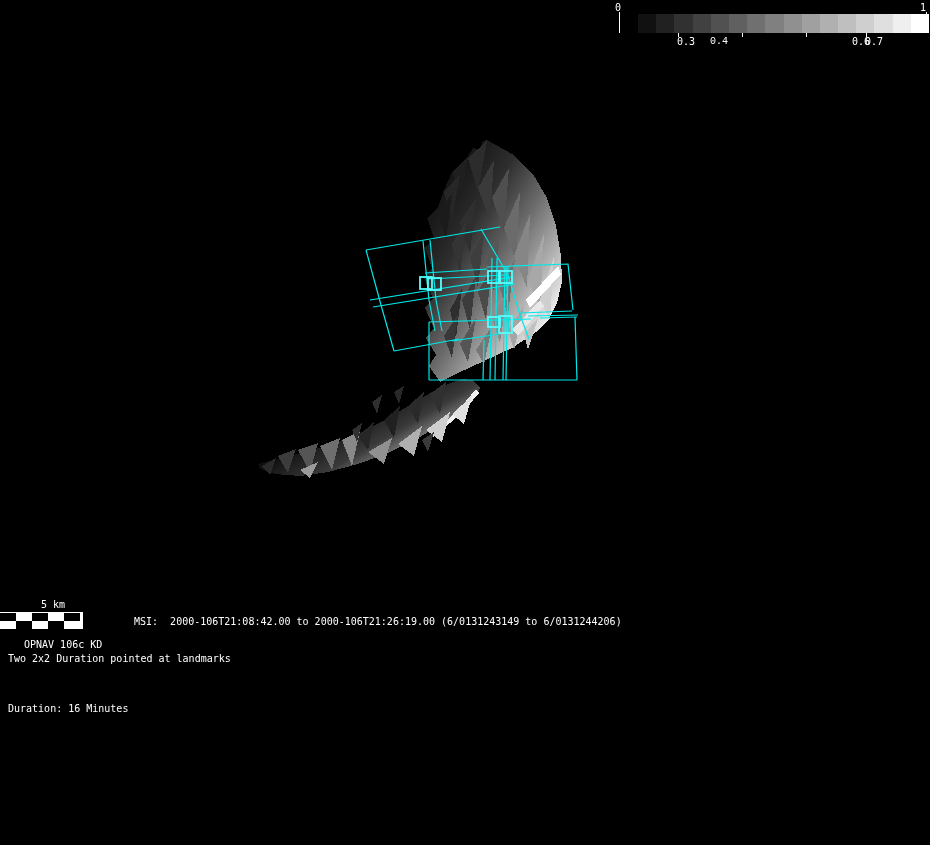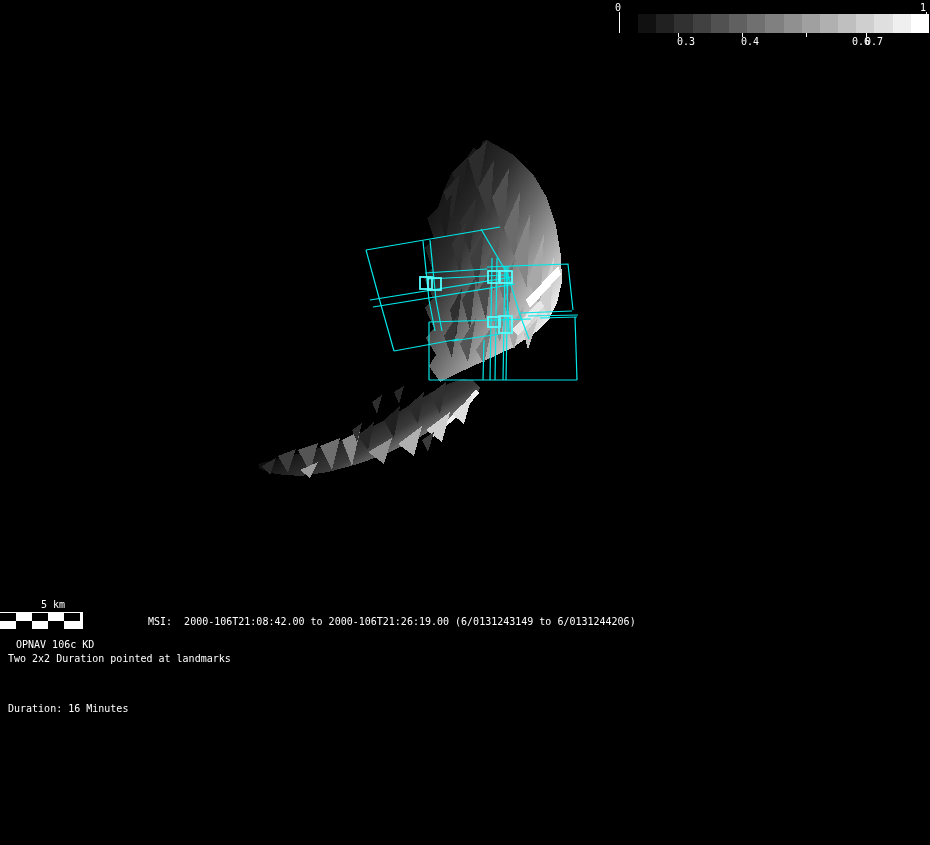--- a/index.html
+++ b/index.html
@@ -145,21 +145,21 @@
         <div style="background: rgb(191, 191, 191);"></div>
         <div style="background: rgb(207, 207, 207);"></div>
         <div style="background: rgb(223, 223, 223);"></div>
         <div style="background: rgb(239, 239, 239);"></div>
         <div style="background: rgb(255, 255, 255);"></div>
       </div>
     <div id="cb-ticks">
         <div class="cb-tick" style="left: 678px;"></div>
         <div class="cb-ticklabel" style="left: 677px;">0.3</div>
         <div class="cb-tick" style="left: 742px;"></div>
-        <div class="cb-ticklabel" style="left: 741px;">0.4</div>
+        <div class="cb-ticklabel" style="left: 710px; font-family: Liberation Mono, monospace;">0.4</div>
         <div class="cb-tick" style="left: 806px;"></div>
         <div class="cb-ticklabel" style="left: 852px;">0.6</div>
         <div class="cb-tick" style="left: 866px;"></div>
         <div class="cb-ticklabel" style="left: 865px;">0.7</div>
       </div>
   </div>
 
   <span class="txt" style="left:27px;top:598px;margin-left:14px;">5 km</span>
   <div id="scalebar">
     <div class="topline"></div>
@@ -169,18 +169,18 @@
       <div class="cell" style="left: 32px; top: 1px; background: rgb(0, 0, 0);"></div>
       <div class="cell" style="left: 48px; top: 1px; background: rgb(255, 255, 255);"></div>
       <div class="cell" style="left: 64px; top: 1px; background: rgb(0, 0, 0);"></div>
       <div class="cell" style="left: 0px; top: 9px; background: rgb(255, 255, 255);"></div>
       <div class="cell" style="left: 16px; top: 9px; background: rgb(0, 0, 0);"></div>
       <div class="cell" style="left: 32px; top: 9px; background: rgb(255, 255, 255);"></div>
       <div class="cell" style="left: 48px; top: 9px; background: rgb(0, 0, 0);"></div>
       <div class="cell" style="left: 64px; top: 9px; background: rgb(255, 255, 255);"></div>
     </div>
 
-  <span class="txt" style="left:104px;top:615px;padding-left:44px;">MSI:  2000-106T21:08:42.00 to 2000-106T21:26:19.00 (6/0131243149 to 6/0131244206)</span>
-  <span class="txt" style="left:16px;top:638px;">OPNAV 106c KD</span>
+  <span class="txt" style="left:90px;top:615px;padding-left:44px;">MSI:  2000-106T21:08:42.00 to 2000-106T21:26:19.00 (6/0131243149 to 6/0131244206)</span>
+  <span class="txt" style="left:24px;top:638px;">OPNAV 106c KD</span>
   <span class="txt" style="left:8px;top:652px;">Two 2x2 Duration pointed at landmarks</span>
   <span class="txt" style="left:8px;top:702px;">Duration: 16 Minutes</span>
 
 </div>
 
 </body></html>

